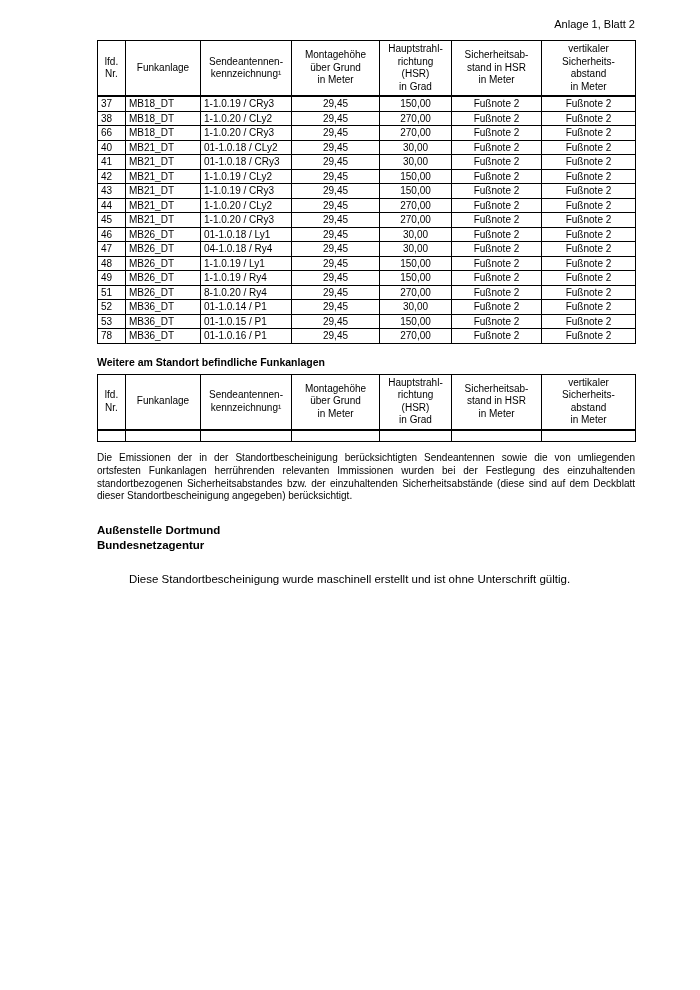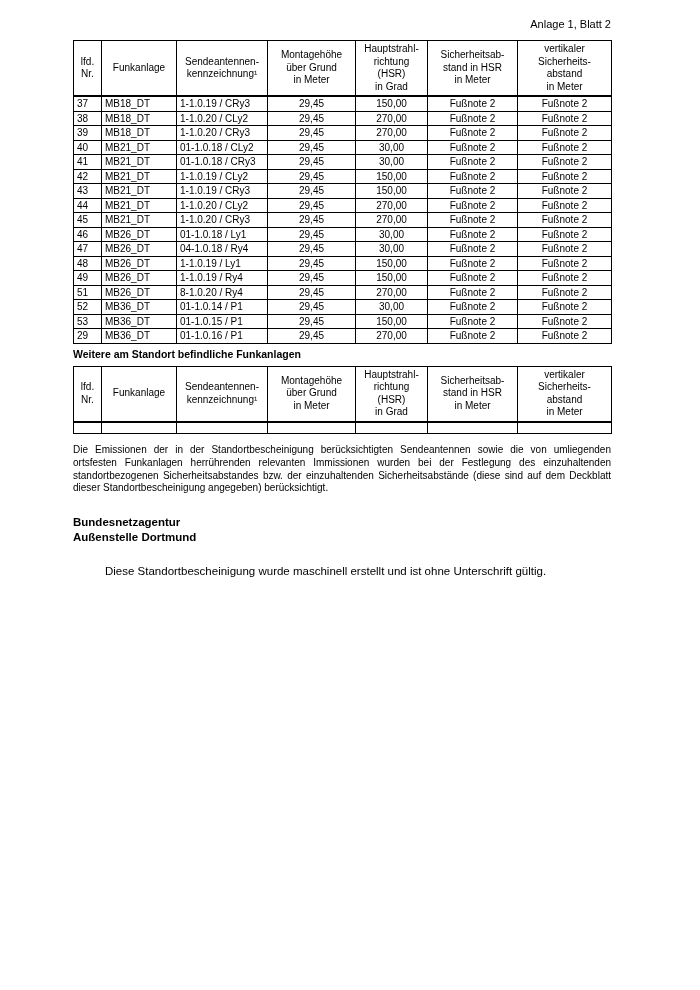--- a/index.html
+++ b/index.html
@@ -6,21 +6,21 @@
   html, body { background: #ffffff; }
   body {
     width: 700px;
     height: 990px;
     font-family: "Liberation Sans", sans-serif;
     color: #000000;
     position: relative;
   }
   .page {
     position: absolute;
-    left: 73px;
+    left: 97px;
     top: 18px;
     width: 538px;
   }
   .page-header-right {
     text-align: right;
     font-size: 11px;
     margin-bottom: 10px;
   }
   table.funk-table {
     border-collapse: collapse;
@@ -48,21 +48,21 @@
   table.funk-table td:nth-child(1),
   table.funk-table td:nth-child(2),
   table.funk-table td:nth-child(3) { text-align: left; }
   table.funk-table td:nth-child(4),
   table.funk-table td:nth-child(5),
   table.funk-table td:nth-child(6),
   table.funk-table td:nth-child(7) { text-align: center; }
   .section-title {
     font-size: 10.5px;
     font-weight: bold;
-    margin-top: 4px;
+    margin-top: 12px;
     margin-bottom: 6px;
   }
   .body-paragraph {
     margin-top: 10px;
     font-size: 10px;
     line-height: 1.28;
     text-align: justify;
   }
   .signature-block {
     margin-top: 20px;
@@ -129,21 +129,21 @@
         <tr>
           <td>38</td>
           <td>MB18_DT</td>
           <td>1-1.0.20 / CLy2</td>
           <td>29,45</td>
           <td>270,00</td>
           <td>Fußnote 2</td>
           <td>Fußnote 2</td>
         </tr>
         <tr>
-          <td>39</td>
+          <td>66</td>
           <td>MB18_DT</td>
           <td>1-1.0.20 / CRy3</td>
           <td>29,45</td>
           <td>270,00</td>
           <td>Fußnote 2</td>
           <td>Fußnote 2</td>
         </tr>
         <tr>
           <td>40</td>
           <td>MB21_DT</td>
@@ -255,21 +255,21 @@
         <tr>
           <td>53</td>
           <td>MB36_DT</td>
           <td>01-1.0.15 / P1</td>
           <td>29,45</td>
           <td>150,00</td>
           <td>Fußnote 2</td>
           <td>Fußnote 2</td>
         </tr>
         <tr>
-          <td>29</td>
+          <td>78</td>
           <td>MB36_DT</td>
           <td>01-1.0.16 / P1</td>
           <td>29,45</td>
           <td>270,00</td>
           <td>Fußnote 2</td>
           <td>Fußnote 2</td>
         </tr>
       </tbody>
   </table>
 
@@ -317,19 +317,19 @@
           <td></td>
           <td></td>
           <td></td>
         </tr>
       </tbody>
   </table>
 
   <p class="body-paragraph">Die Emissionen der in der Standortbescheinigung berücksichtigten Sendeantennen sowie die von umliegenden ortsfesten Funkanlagen herrührenden relevanten Immissionen wurden bei der Festlegung des einzuhaltenden standortbezogenen Sicherheitsabstandes bzw. der einzuhaltenden Sicherheitsabstände (diese sind auf dem Deckblatt dieser Standortbescheinigung angegeben) berücksichtigt.</p>
 
   <div class="signature-block">
+    <div>Außenstelle Dortmund</div>
     <div>Bundesnetzagentur</div>
-    <div>Außenstelle Dortmund</div>
   </div>
 
   <p class="footer-note">Diese Standortbescheinigung wurde maschinell erstellt und ist ohne Unterschrift gültig.</p>
 
 </div>
 
 </body></html>

